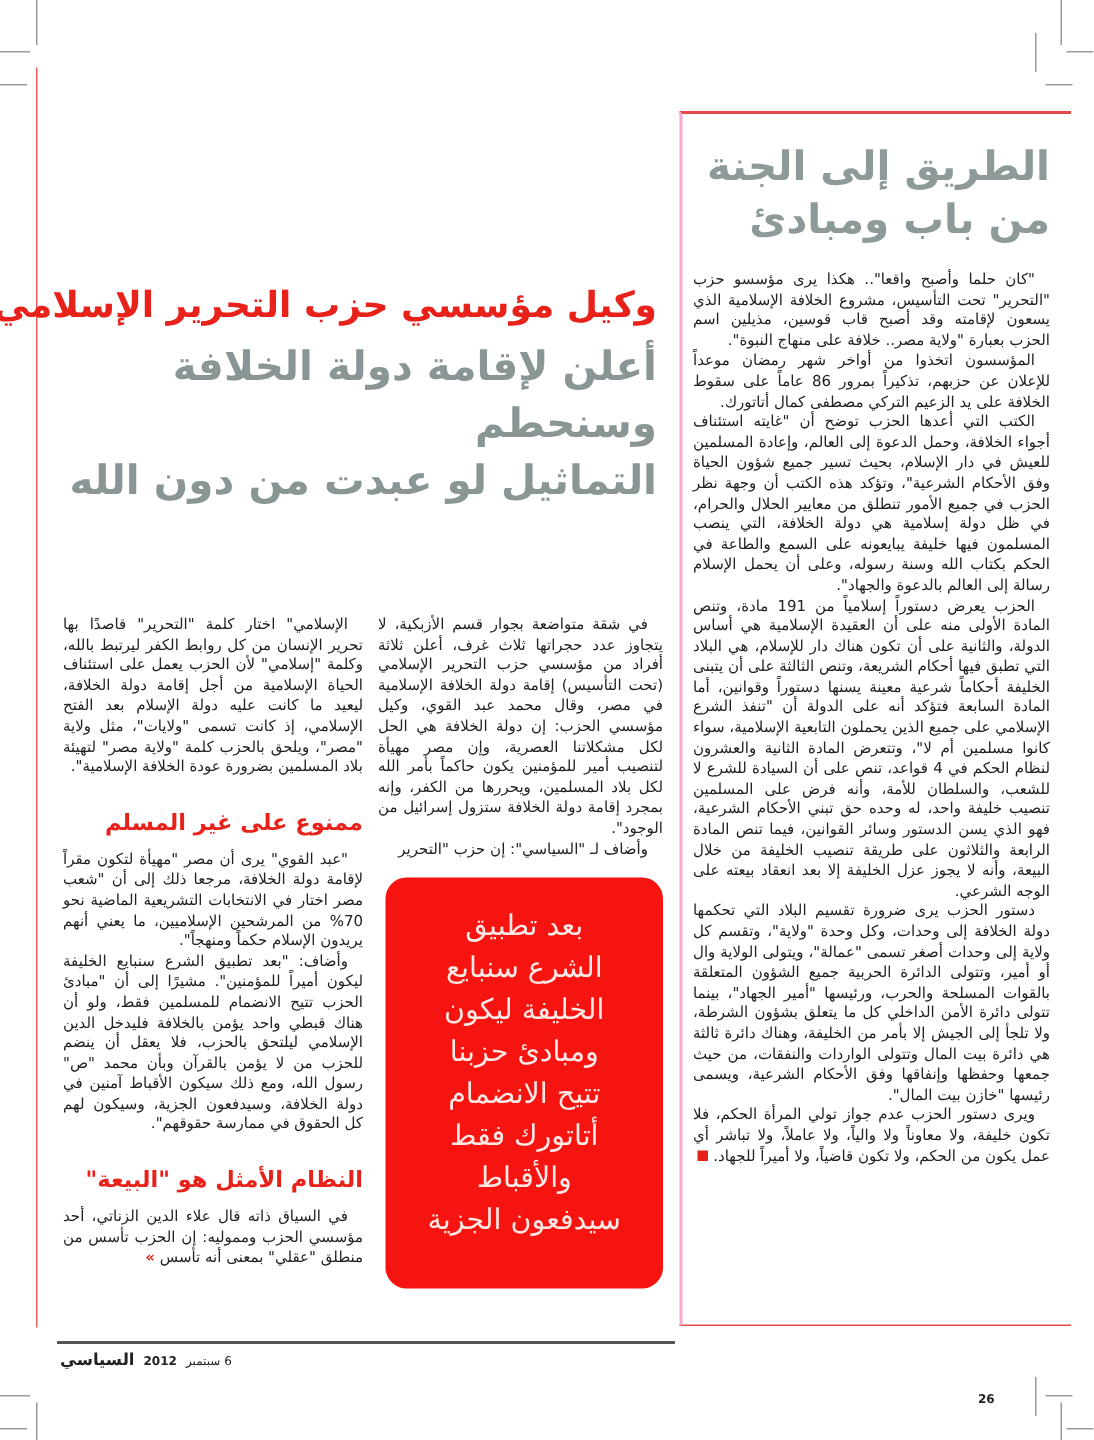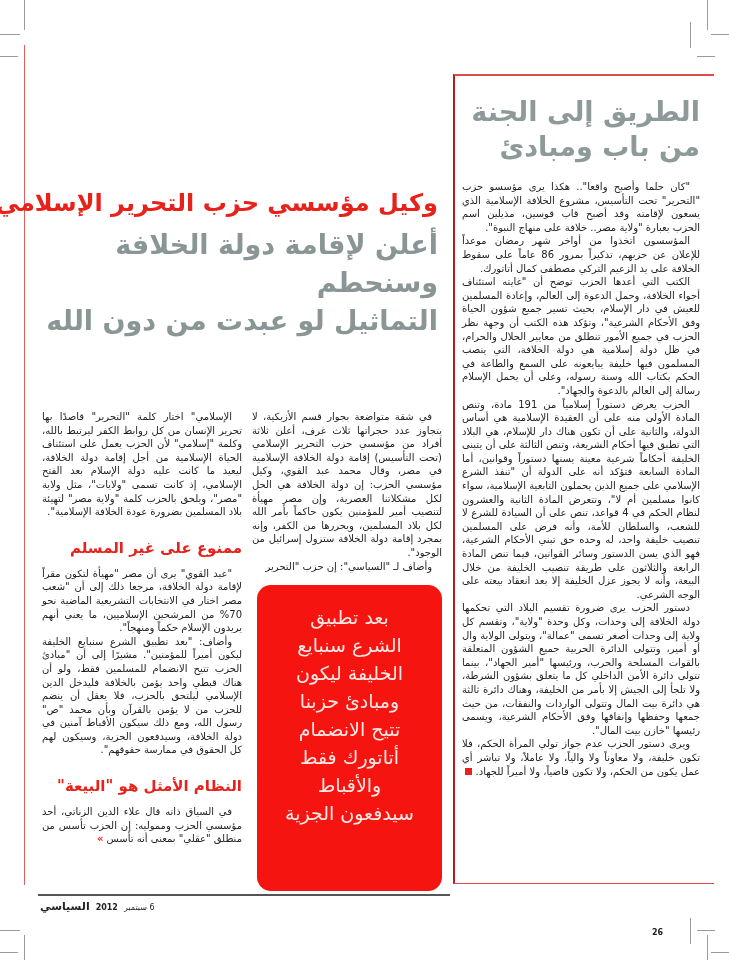--- a/index.html
+++ b/index.html
@@ -6,21 +6,21 @@
   html, body { width: 729px; height: 960px; background: #ffffff; overflow: hidden; }
   body { position: relative; font-family: "DejaVu Sans", sans-serif; color: #222; }
 
   
   .crop { position: absolute; background: #9a9a9a; }
   .red-margin { position: absolute; left: 24px; top: 45px; width: 1px; height: 840px; background: #e06060; }
 
   
   .sidebar {
     position: absolute; left: 453px; top: 74px; width: 261px; height: 810px;
-    border-top: 2px solid #e04a4a; border-left: 2px solid #b91c1c;
+    border-top: 2px solid #e04a4a; border-left: 2px solid #f9a8d4;
     border-bottom: 1px solid #e04a4a;
     direction: rtl;
   }
   .sidebar-title {
     position: absolute; right: 14px; top: 18px; width: 240px;
     font-family: "DejaVu Sans", sans-serif; font-weight: bold;
     font-size: 27px; line-height: 35px; color: #8e9a9a; text-align: right;
   }
   .sidebar-body {
     position: absolute; right: 14px; top: 104px; width: 238px;
@@ -53,21 +53,21 @@
   .col-right { left: 252px; top: 410px; width: 190px; }
   .col-left { left: 42px; top: 410px; width: 200px; }
   .subhead {
     font-family: "DejaVu Sans", sans-serif; font-weight: bold; color: #e8221a;
     font-size: 15px; line-height: 22px; margin: 18px 0 8px 0; text-align: right; text-indent: 0;
   }
   .continue-mark { color: #e8221a; font-weight: bold; }
 
   
   .pull-quote {
-    position: absolute; left: 257px; top: 585px; width: 185px; height: 306px;
+    position: absolute; left: 257px; top: 585px; width: 185px; height: 274px;
     background: #f5140f; border-radius: 14px;
     direction: rtl; text-align: center; color: #ffe9e6;
     font-family: "DejaVu Sans", sans-serif; font-size: 19px; line-height: 28px;
     padding-top: 18px;
   }
 
   
   .footer-rule-left { position: absolute; left: 38px; top: 894px; width: 412px; height: 2px; background: #555; }
   .footer-left { position: absolute; left: 40px; top: 900px; direction: rtl; display: flex; gap: 6px; align-items: baseline; font-size: 8px; color: #222; }
   .footer-brand { font-weight: bold; font-size: 11px; letter-spacing: -0.5px; }

